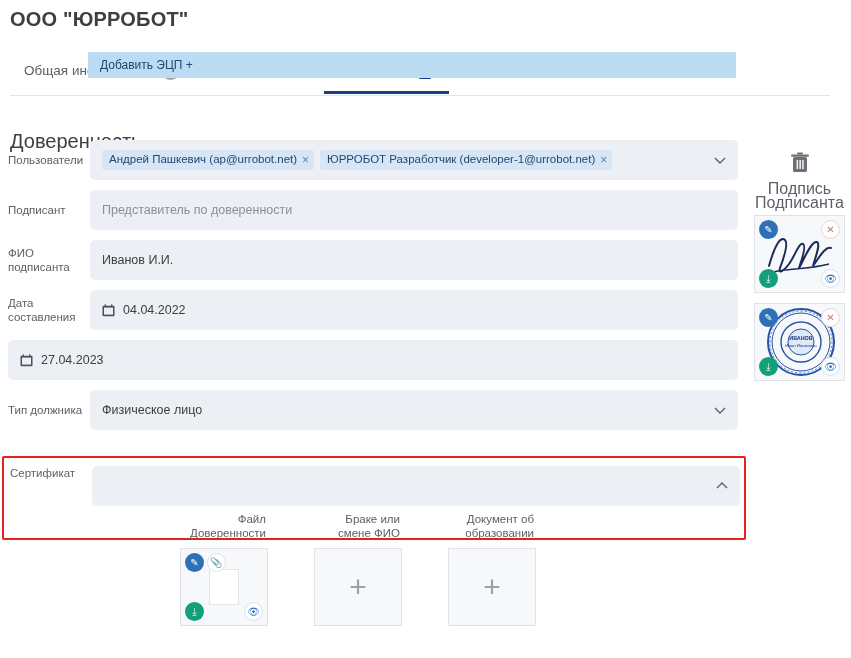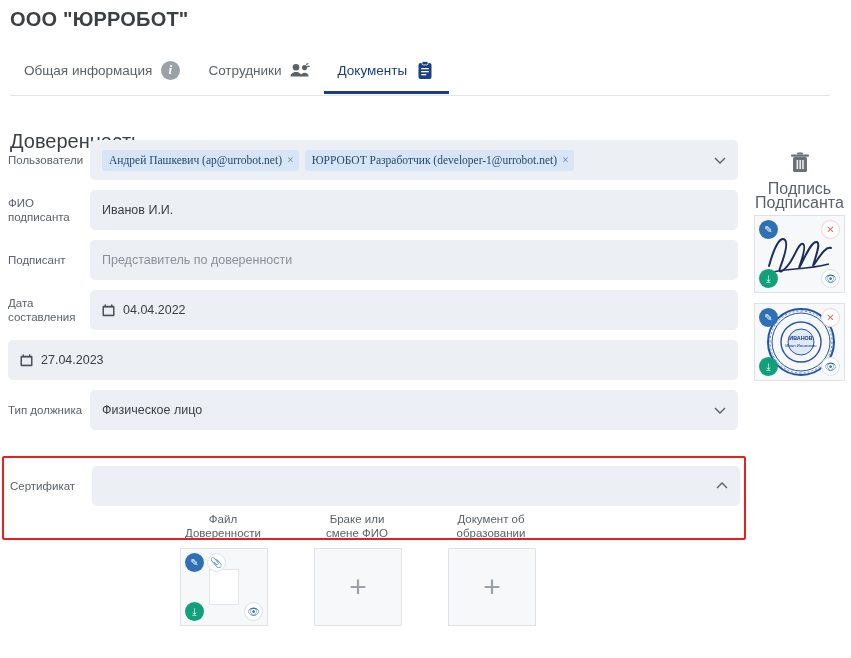--- a/index.html
+++ b/index.html
@@ -107,29 +107,28 @@
     align-items: center;
     padding: 0 12px;
     font-size: 12.5px;
     color: #3c4043;
     position: relative;
   }
   .field.placeholder { color: #8a9099; }
   .chips { display: flex; align-items: center; gap: 6px; flex-wrap: nowrap; }
   .chip {
     display: inline-flex;
-    align-items: center;
+    align-items: flex-start;
     gap: 5px;
     background: #d7e6f7;
     color: #24486e;
     border-radius: 3px;
     font-size: 11.5px;
     padding: 3px 5px 3px 7px;
     white-space: nowrap;
-    font-family: Liberation Serif, serif;
   }
   .chip .x { color: #6a7d92; font-size: 12px; cursor: pointer; }
   .caret {
     position: absolute;
     right: 10px;
     width: 16px; height: 16px;
     color: #5b6168;
   }
   .cal-ic {
     width: 13px; height: 13px;
@@ -143,21 +142,20 @@
     left: 2px; top: 456px;
     width: 744px; height: 84px;
     border: 2px solid #e8201d;
     border-radius: 2px;
   }
   .cert-row {
     position: absolute;
     left: 6px; top: 8px;
     width: 730px;
     display: flex;
-    align-items: center;
     height: 40px;
   }
   .cert-dropdown {
     position: absolute;
     left: 88px; top: 52px;
     width: 648px; height: 26px;
     background: #bcdcf3;
     display: flex;
     align-items: center;
     padding: 0 12px;
@@ -210,21 +208,21 @@
   .sig-svg { position: absolute; left: 8px; top: 8px; }
   .stamp-svg { position: absolute; left: 11px; top: 3px; }
   
   .attach-row {
     position: absolute;
     left: 180px; top: 512px;
     width: 480px;
     display: flex;
     gap: 48px;
   }
-  .attach-col { width: 86px; text-align: center; }
+  .attach-col { width: 86px; text-align: right; }
   .attach-label {
     font-size: 11.5px;
     color: #5b6168;
     line-height: 14px;
     margin-bottom: 8px;
     min-height: 28px;
   }
   .attach-box {
     position: relative;
     width: 88px; height: 78px;
@@ -309,27 +307,27 @@
         </div>
         <span class="caret">
           <svg width="16" height="16" viewBox="0 0 16 16">
               <path d="M3 6l5 5 5-5" stroke="#5b6168" stroke-width="1.4" fill="none"></path>
             </svg>
         </span>
       </div>
     </div>
 
     <div class="row">
+      <div class="label">Подписант</div>
+      <div class="field placeholder">Представитель по доверенности</div>
+    </div>
+
+    <div class="row">
       <div class="label">ФИО подписанта</div>
       <div class="field">Иванов И.И.</div>
-    </div>
-
-    <div class="row">
-      <div class="label">Подписант</div>
-      <div class="field placeholder">Представитель по доверенности</div>
     </div>
 
     <div class="row">
       <div class="label">Дата составления</div>
       <div class="field">
         <span class="cal-ic">
           <svg width="13" height="13" viewBox="0 0 13 13">
             <rect x="0.5" y="1.8" width="12" height="10.4" rx="1" fill="#4a5159"></rect>
             <rect x="2" y="3.6" width="9" height="7" fill="#eceff3"></rect>
             <rect x="2.6" y="0.4" width="1.4" height="2.6" fill="#4a5159"></rect>
@@ -373,20 +371,21 @@
       <div class="field">
         <span></span>
         <span class="caret">
           <svg width="16" height="16" viewBox="0 0 16 16">
               <path d="M3 10l5-5 5 5" stroke="#5b6168" stroke-width="1.4" fill="none"></path>
             </svg>
         </span>
       </div>
     </div>
   </div>
+  <div class="cert-dropdown">Добавить ЭЦП +</div>
 
   <div class="right-col">
     <div class="trash">
       <svg width="20" height="22" viewBox="0 0 20 22">
         <rect x="3" y="5" width="14" height="15" rx="1.6" fill="#6b7177"></rect>
         <rect x="1" y="2.4" width="18" height="2.3" rx="1" fill="#6b7177"></rect>
         <rect x="7" y="0.4" width="6" height="2.2" rx="1" fill="#6b7177"></rect>
         <rect x="6.6" y="8" width="1.5" height="9" fill="#f2f3f5"></rect>
         <rect x="9.4" y="8" width="1.5" height="9" fill="#f2f3f5"></rect>
         <rect x="12.2" y="8" width="1.5" height="9" fill="#f2f3f5"></rect>

